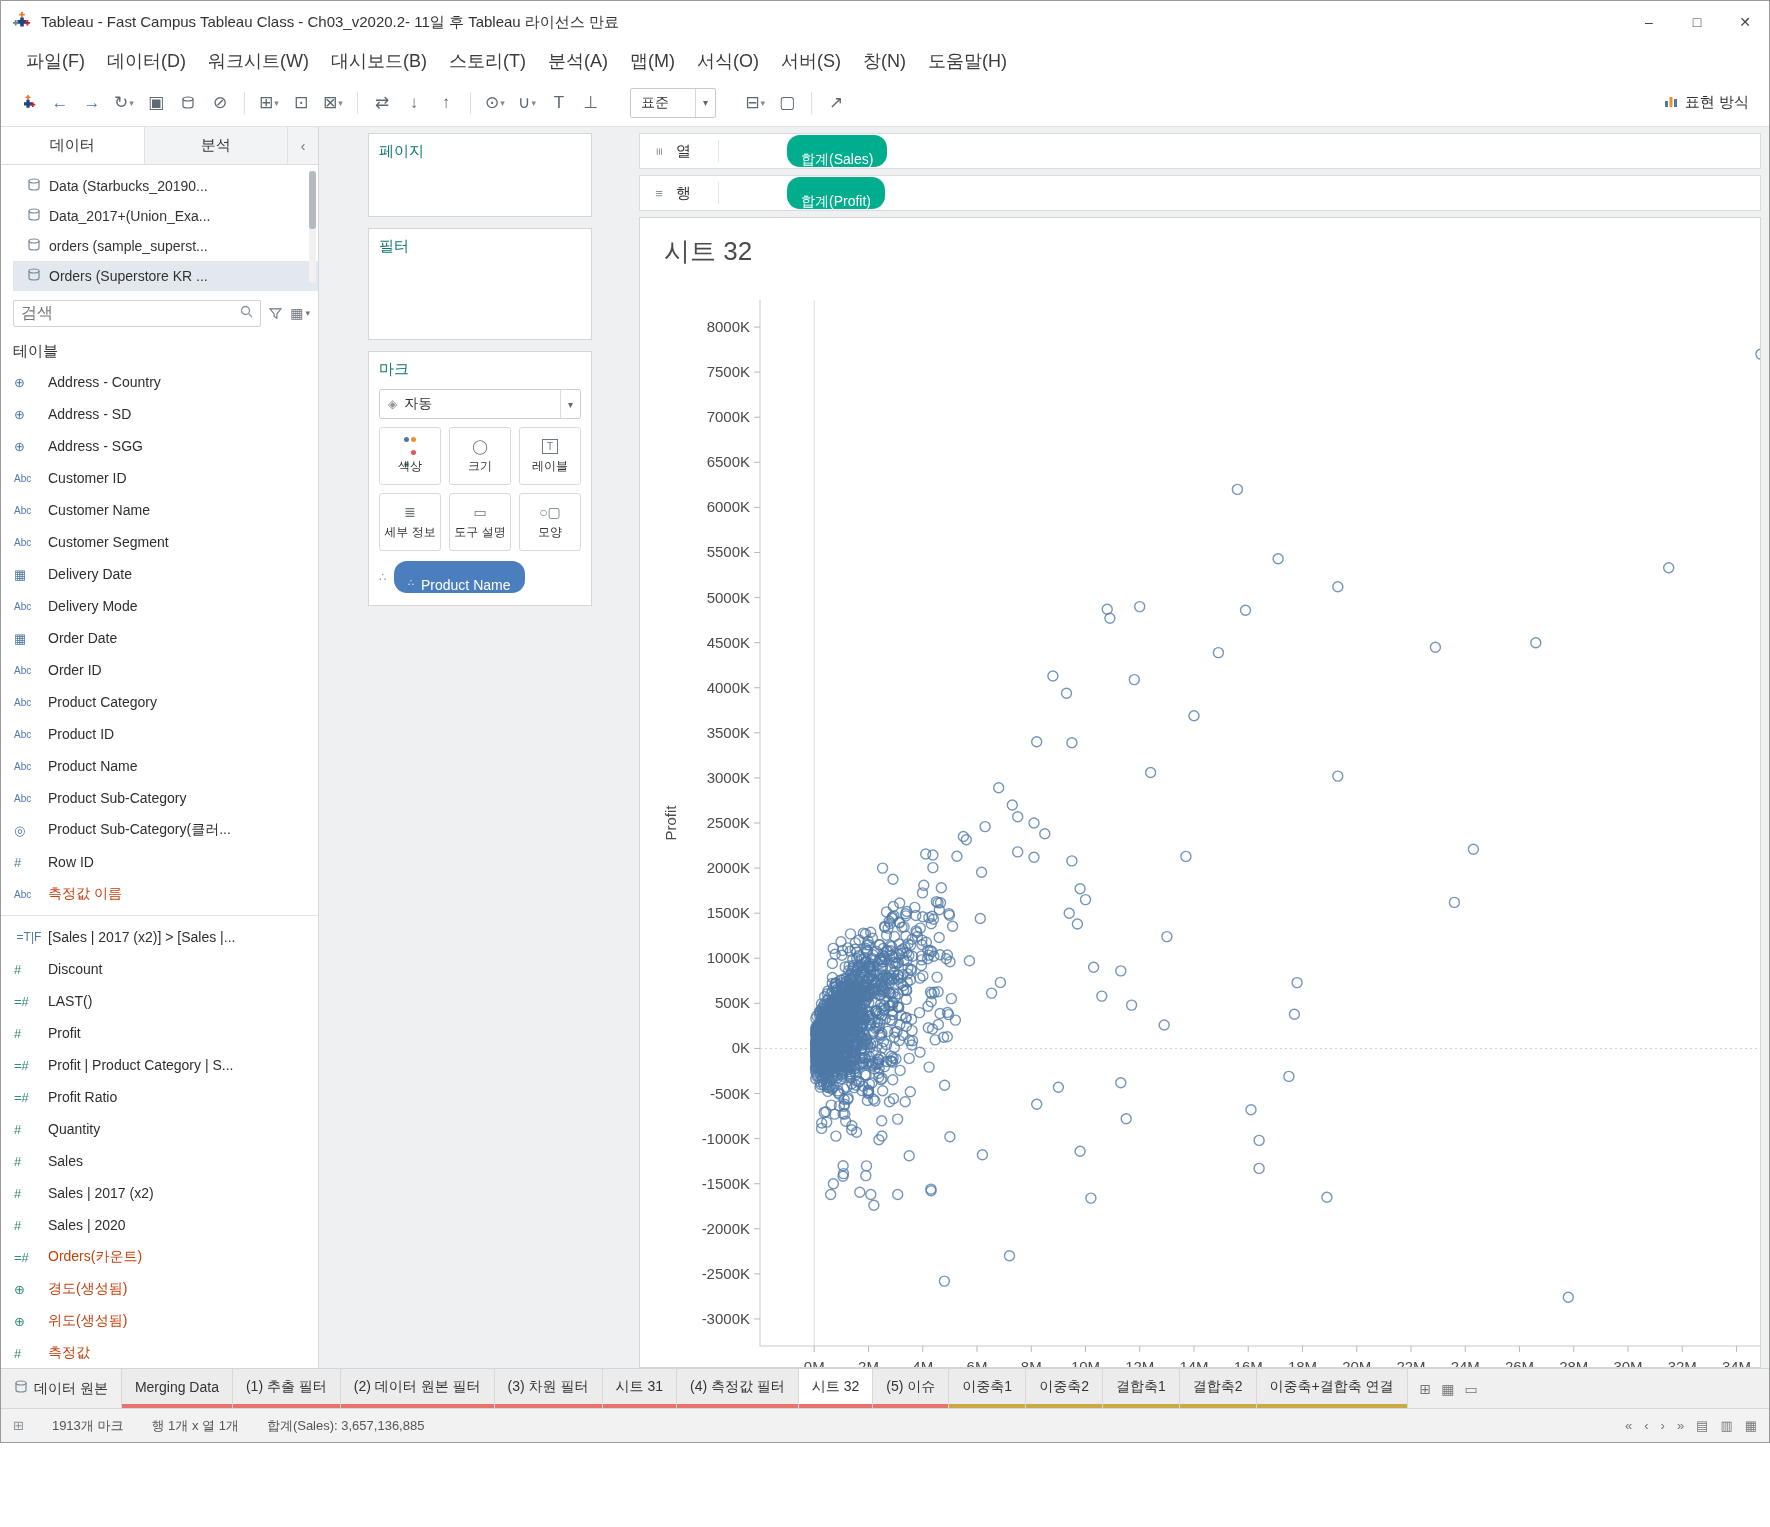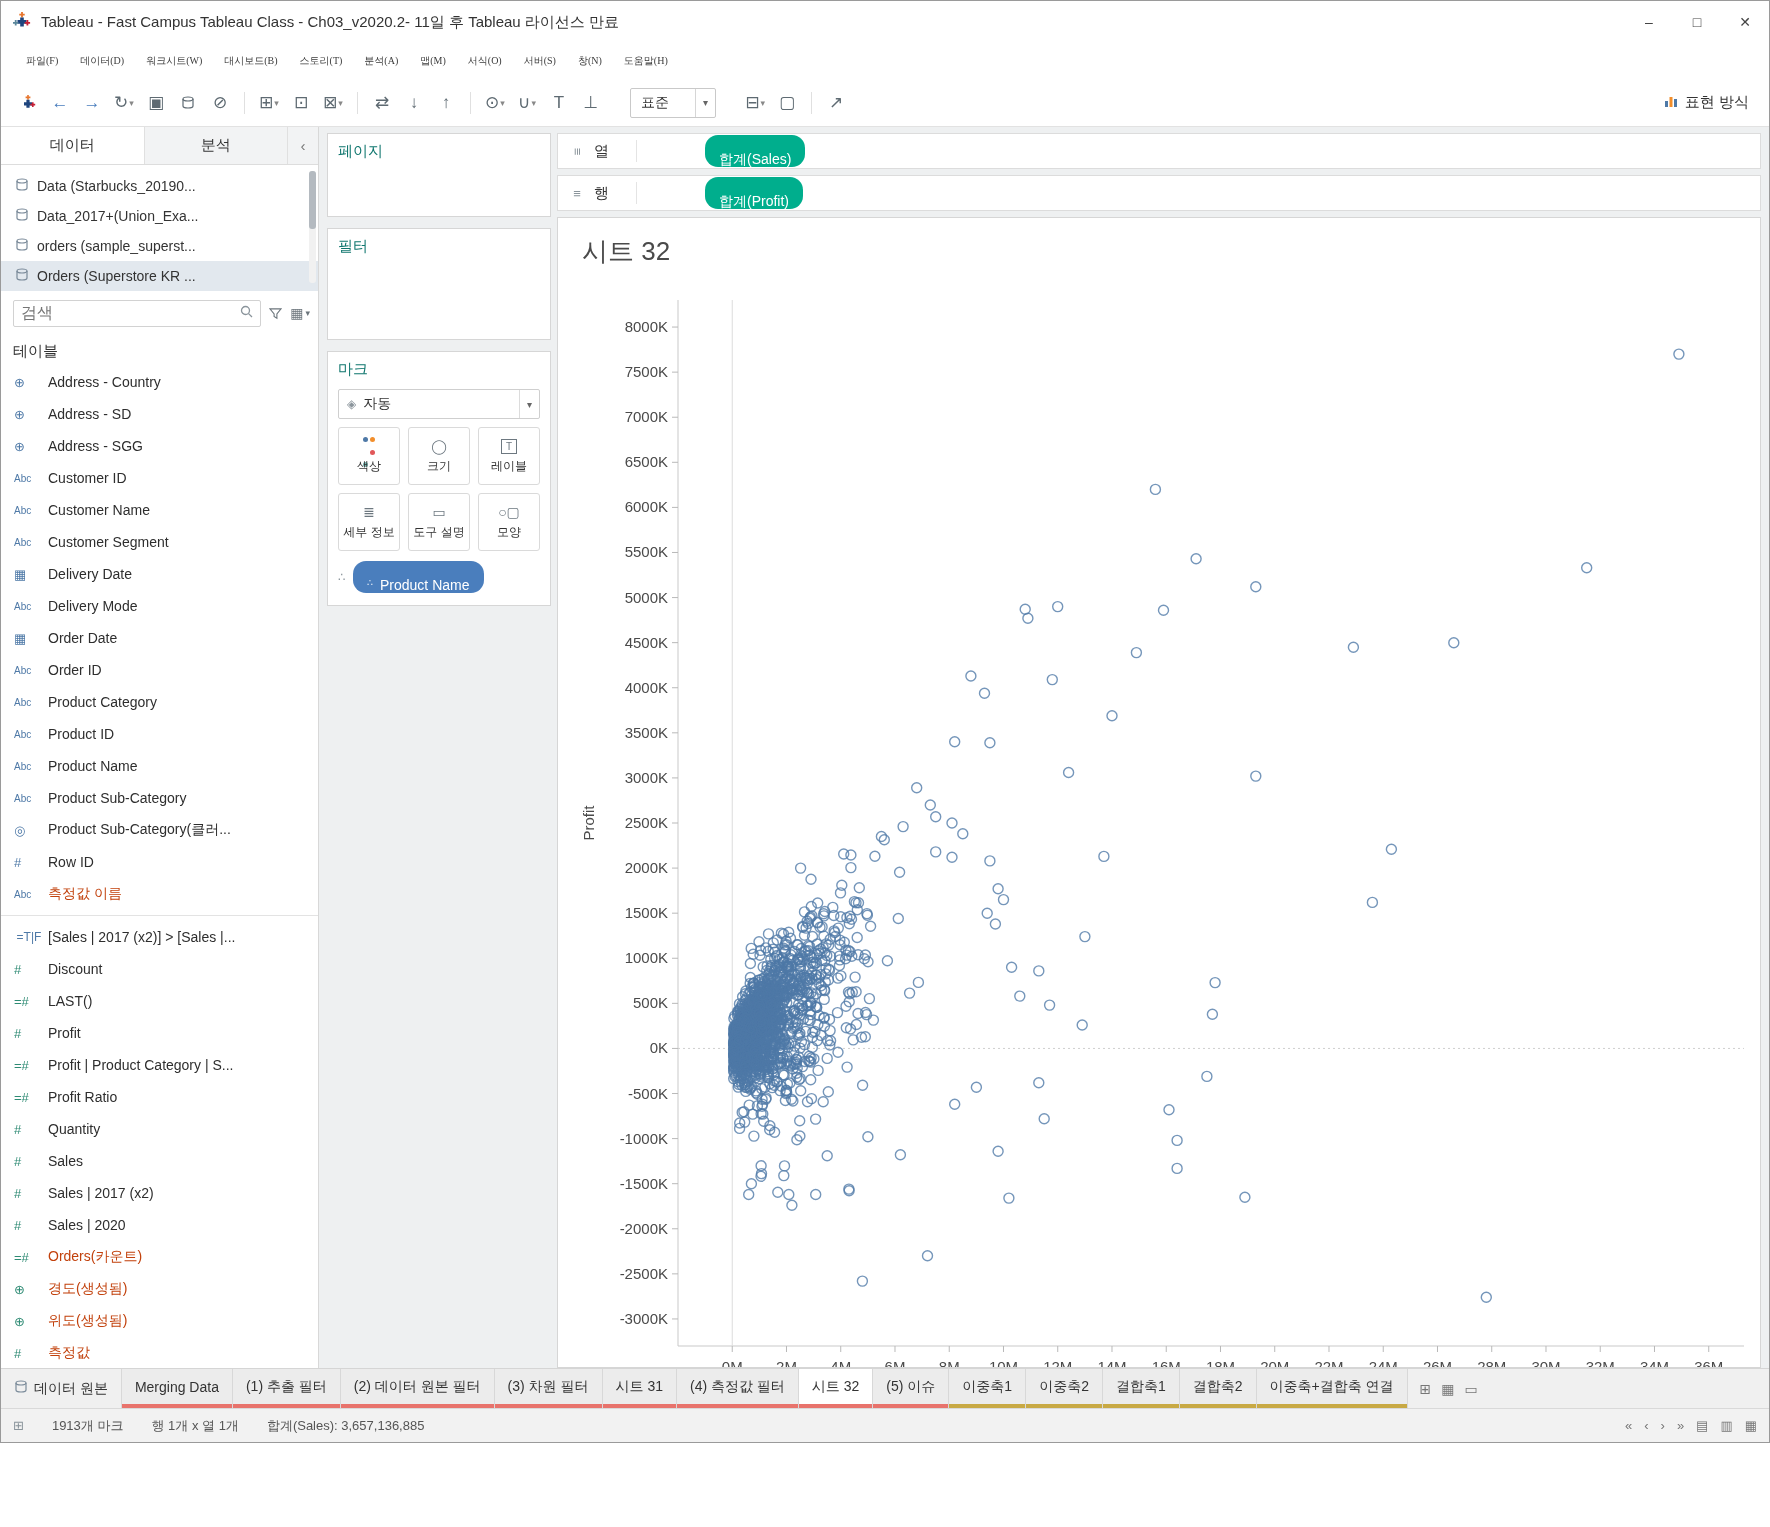--- a/index.html
+++ b/index.html
@@ -8,42 +8,42 @@
   .window { width:1770px; height:1443px; display:flex; flex-direction:column; border:1px solid #9a9a9a; background:#fff; }
 
   
   .titlebar { height:42px; flex:none; display:flex; align-items:center; padding-left:12px; gap:10px; background:#fff; }
   .titlebar .title { font-size:15px; color:#333; }
   .win-controls { margin-left:auto; display:flex; height:100%; }
   .wc { width:48px; height:100%; display:flex; align-items:center; justify-content:center; font-size:14px; color:#444; cursor:default; }
 
   
   .menubar { height:36px; flex:none; display:flex; align-items:center; padding-left:14px; background:#fff; }
-  .menu-item { padding:0 11px; font-size:10px; color:#3b3b3b; height:100%; display:flex; align-items:center;font-family:Liberation Serif, serif; }
+  .menu-item { padding:0 11px; font-size:18px; color:#3b3b3b; height:100%; display:flex; align-items:center; }
 
   
   .toolbar { height:48px; flex:none; display:flex; align-items:center; padding:0 12px; gap:2px; background:#fff; border-bottom:1px solid #e2e2e2; }
   .tbtn { min-width:30px; height:34px; display:flex; align-items:center; justify-content:center; color:#5e6a72; font-size:17px; gap:1px; }
   .tbtn .dd { font-size:9px; color:#888; }
   .tbtn.blue { color:#4a7ebd; }
   .tsep { width:1px; height:22px; background:#e0e0e0; margin:0 7px; }
   .fit-dd { border:1px solid #c9c9c9; height:30px; display:flex; align-items:center; padding:0 0 0 10px; font-size:14px; color:#333; border-radius:2px; margin:0 22px; }
   .fit-dd .dd-arrow { border-left:1px solid #d6d6d6; height:100%; display:flex; align-items:center; padding:0 7px; margin-left:26px; font-size:10px; color:#666; }
   .showme { margin-left:auto; display:flex; align-items:center; gap:7px; font-size:15px; color:#333; padding:4px 8px; }
 
   
-  .content { flex:1; display:flex; background:#eef0f1; overflow:hidden; }
+  .content { flex:1; display:flex; background:#eef0f1; overflow:hidden;gap:41px; }
 
   
   .datapane { width:318px; flex:none; background:#fff; border-right:1px solid #d8d8d8; display:flex; flex-direction:column; overflow:hidden; }
   .dp-tabs { height:38px; flex:none; display:flex; align-items:stretch; border-bottom:1px solid #ddd; background:#f2f3f4; }
   .dp-tab { flex:1; display:flex; align-items:center; justify-content:center; font-size:15px; color:#333; border-right:1px solid #e0e0e0; }
   .dp-tab.active { background:#fff; }
   .dp-collapse { width:30px; display:flex; align-items:center; justify-content:center; color:#777; font-size:15px; }
-  .dp-sources { position:relative; padding:6px 0 4px 0; flex:none; }
+  .dp-sources { position:relative; padding:6px 0 4px 12px; flex:none; }
   .src-row { height:30px; display:flex; align-items:center; gap:8px; padding:0 18px 0 14px; font-size:14px; color:#333; white-space:nowrap; overflow:hidden; }
   .src-row.selected { background:#e2e8ee; }
   .src-scroll { position:absolute; right:2px; top:6px; width:7px; height:112px; background:#f1f1f1; border-radius:3px; }
   .src-thumb { width:7px; height:58px; background:#b4bac0; border-radius:3px; }
   .dp-search { height:36px; flex:none; display:flex; align-items:center; padding:0 8px 0 12px; gap:8px; }
   .search-box { flex:1; height:27px; border:1px solid #d2d2d2; border-radius:2px; display:flex; align-items:center; padding:0 7px; gap:4px; }
   .search-box input { border:none; outline:none; flex:1; font-size:16px; color:#333; font-family:inherit; min-width:0; }
   .dp-ic { color:#6c757c; font-size:14px; display:flex; align-items:center; gap:2px; }
   .fieldlist { flex:1; overflow:hidden; padding-top:2px; }
   .section-h { font-size:15px; color:#333; padding:9px 12px 5px 12px; }

